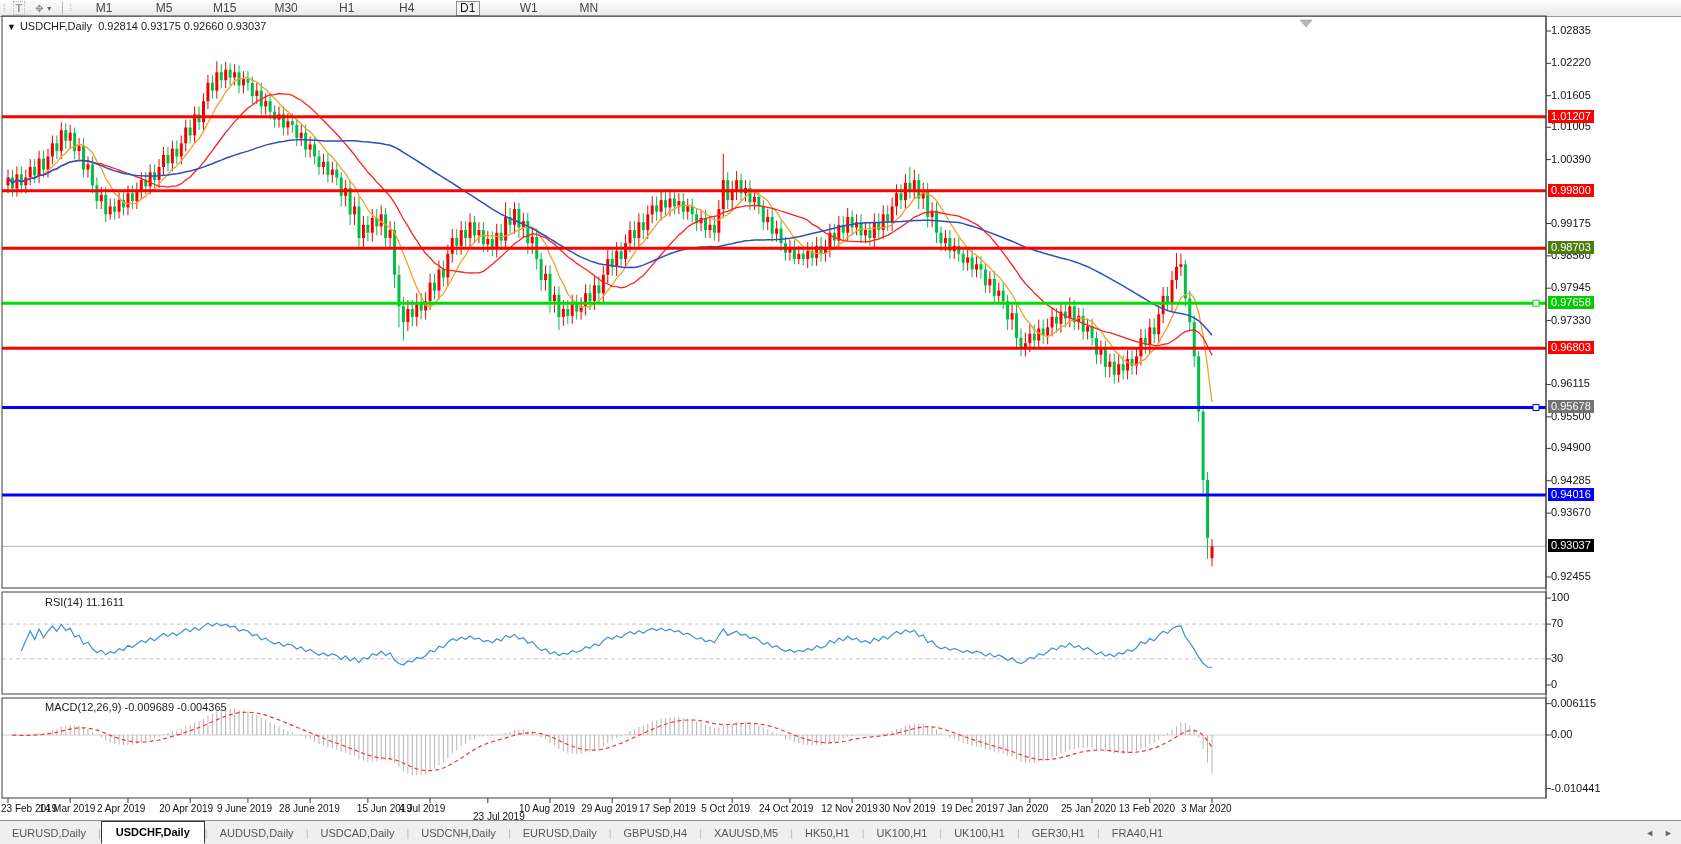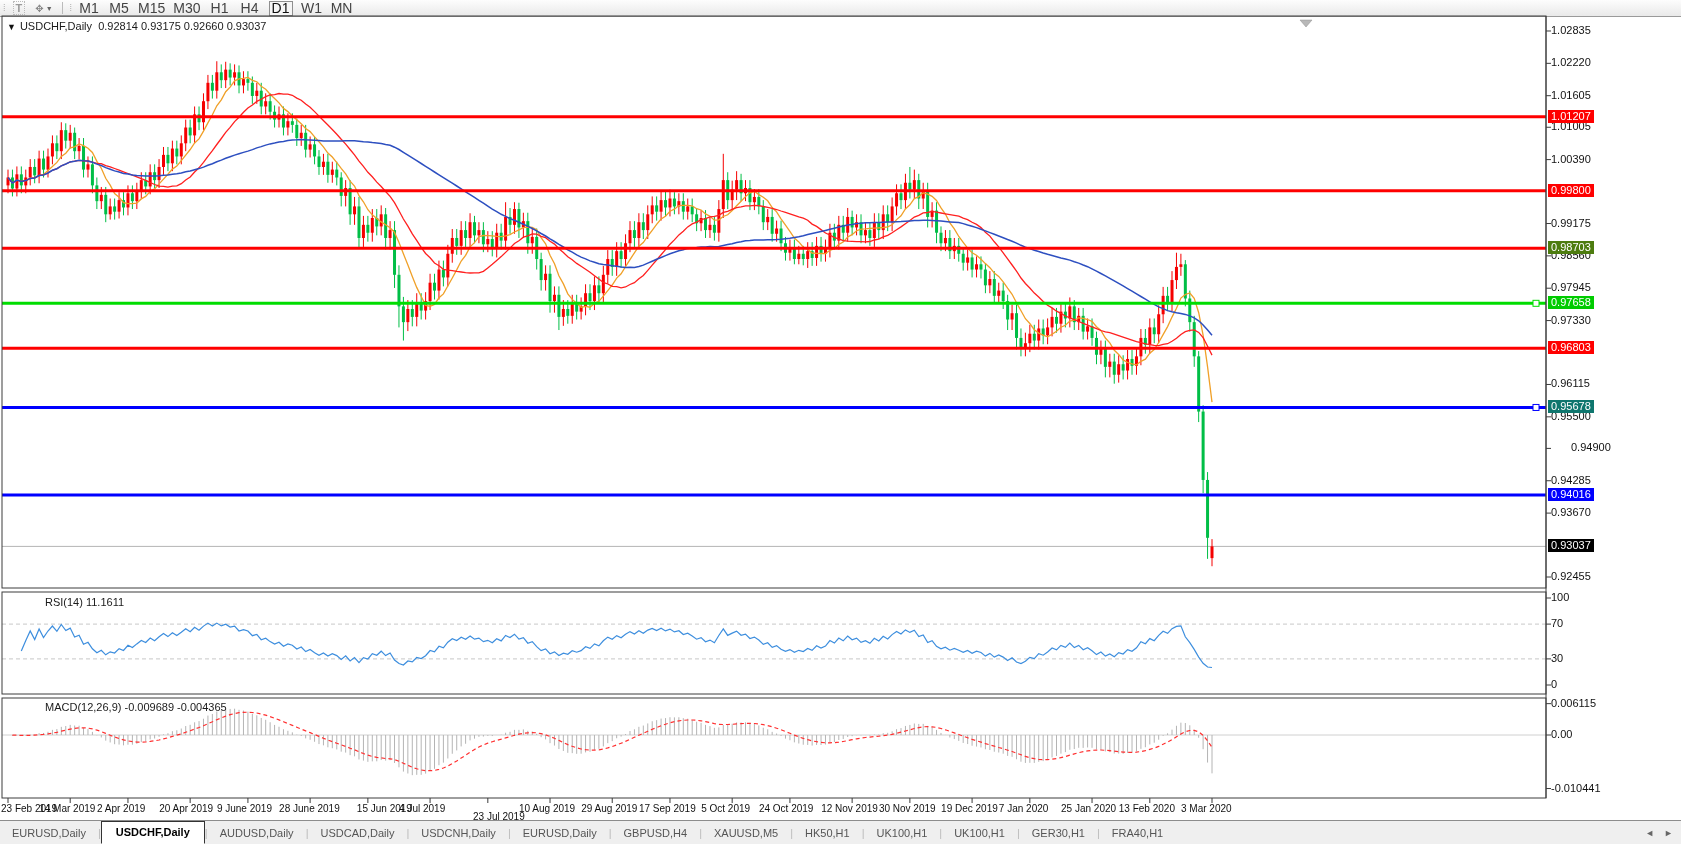--- a/index.html
+++ b/index.html
@@ -4,22 +4,22 @@
 <style>
   html,body{margin:0;padding:0;background:#d8d8d8;}
   .screen{position:relative;width:1681px;height:844px;background:#ffffff;overflow:hidden;
           font-family:"Liberation Sans",sans-serif;-webkit-font-smoothing:none;}
   
   .toolbar{position:absolute;left:0;top:0;width:1681px;height:16px;
            background:linear-gradient(#fdfdfd,#e9e9e9);border-bottom:1px solid #9a9a9a;
            display:flex;align-items:center;font-size:10px;color:#333;}
   .tb-grip{color:#aaa;font-size:9px;padding:0 3px;letter-spacing:-1px;}
   .tbtn{height:14px;padding:0 5px;display:flex;align-items:center;justify-content:center;cursor:default;}
-  .tf-btn{min-width:22px;height:13px;margin:0 4px;display:flex;align-items:center;justify-content:center;
-          font-size:14px;color:#444;}
+  .tf-btn{min-width:22px;height:13px;margin:0 19px;display:flex;align-items:center;justify-content:center;
+          font-size:12px;color:#444;}
   .tf-btn.active{background:#f6f6f6;border:1px solid #8f8f8f;color:#111;}
   .vsep{width:1px;height:12px;background:#bbb;margin:0 4px;}
   .t-icon{color:#9a9a9a;font-weight:bold;font-size:11px;border:1px dotted #bbb;padding:0 2px;}
   .caret{font-size:7px;color:#666;margin-left:2px;}
   
   .chart-title{position:absolute;left:7px;top:20px;font-size:11px;color:#1a1a1a;z-index:5;}
   .chart-title .tri{font-size:9px;margin-right:4px;color:#111;}
   .ind-label{position:absolute;left:7px;font-size:11px;color:#1a1a1a;z-index:5;padding-left:38px;}
   
   .ax-label{position:absolute;left:1551px;font-size:11px;color:#111;line-height:13px;z-index:4;}
@@ -968,30 +968,30 @@
       <div class="ax-label" style="top: 56.3423px;">1.02220</div>
       <div class="ax-label" style="top: 88.6928px;">1.01605</div>
       <div class="ax-label" style="top: 120.254px;">1.01005</div>
       <div class="ax-label" style="top: 152.605px;">1.00390</div>
       <div class="ax-label" style="top: 216.517px;">0.99175</div>
       <div class="ax-label" style="top: 248.868px;">0.98560</div>
       <div class="ax-label" style="top: 281.218px;">0.97945</div>
       <div class="ax-label" style="top: 313.569px;">0.97330</div>
       <div class="ax-label" style="top: 377.481px;">0.96115</div>
       <div class="ax-label" style="top: 409.831px;">0.95500</div>
-      <div class="ax-label" style="top: 441.393px; margin-left: 20px;">0.94900</div>
+      <div class="ax-label" style="top: 441.393px;">0.94900</div>
       <div class="ax-label" style="top: 473.743px;">0.94285</div>
       <div class="ax-label" style="top: 506.094px;">0.93670</div>
       <div class="ax-label" style="top: 570.006px;">0.92455</div>
       <div class="ax-box" style="top: 109.629px; background: rgb(255, 0, 0);">1.01207</div>
       <div class="ax-box" style="top: 183.64px; background: rgb(255, 0, 0);">0.99800</div>
       <div class="ax-box" style="top: 241.345px; background: #4d7c0f;">0.98703</div>
       <div class="ax-box" style="top: 296.315px; background: rgb(0, 204, 0);">0.97658</div>
       <div class="ax-box" style="top: 341.29px; background: rgb(255, 0, 0);">0.96803</div>
-      <div class="ax-box" style="top: 400.468px; background: #0f766e;">0.95678</div>
+      <div class="ax-box" style="top: 400.468px; background: #737373;">0.95678</div>
       <div class="ax-box" style="top: 487.894px; background: rgb(0, 0, 255);">0.94016</div>
       <div class="ax-box" style="top: 539.391px; background: rgb(0, 0, 0);">0.93037</div>
       <div class="ax-label" style="top: 591px;">100</div>
       <div class="ax-label" style="top: 617.1px;">70</div>
       <div class="ax-label" style="top: 651.9px;">30</div>
       <div class="ax-label" style="top: 678px;">0</div>
       <div class="ax-label" style="top: 696.642px;">0.006115</div>
       <div class="ax-label" style="top: 728px;">0.00</div>
       <div class="ax-label" style="top: 781.541px;">-0.010441</div>
     </div>

